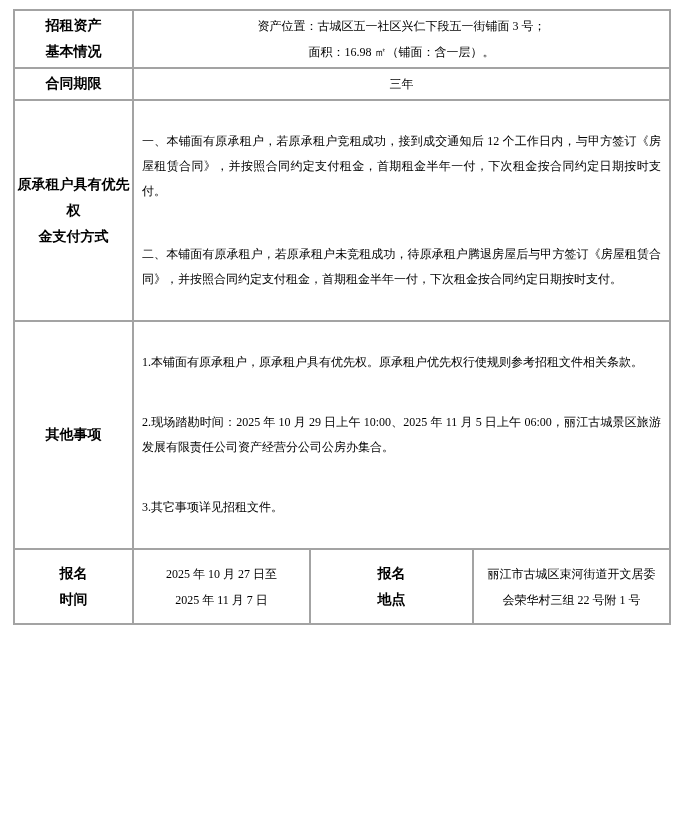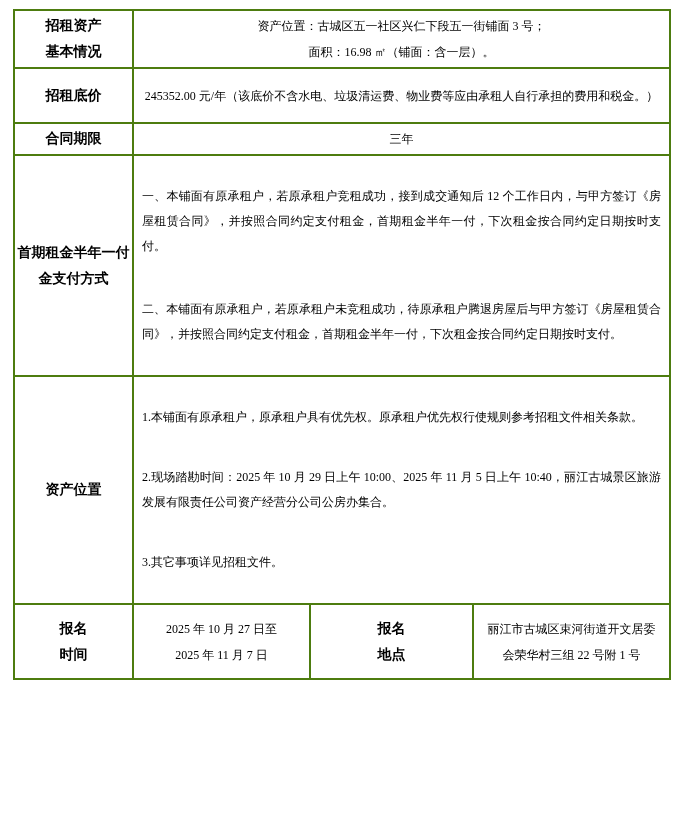--- a/index.html
+++ b/index.html
@@ -15,21 +15,21 @@
     background: #ffffff;
     overflow: hidden;
   }
   table.announcement {
     border-collapse: collapse;
     table-layout: fixed;
     width: 656px;
     margin: 9px 0 0 13px;
   }
   td {
-    border: 2px solid #4d7c0f;
+    border: 2px solid #a3a3a3;
     vertical-align: middle;
     overflow: hidden;
   }
   .lbl {
     font-weight: bold;
     text-align: center;
     white-space: pre-line;
     font-size: 14px;
     line-height: 26px;
     padding: 2px 1px;
@@ -71,45 +71,41 @@
     </colgroup>
 
     <tbody>
         <tr class="r0">
       <td class="lbl">招租资产
 基本情况</td>
       <td class="val" colspan="3">资产位置：古城区五一社区兴仁下段五一街铺面 3 号；
 面积：16.98 ㎡（铺面：含一层）。</td>
     </tr>
 
-    <tr class="r1">
-      <td class="lbl">招租底价</td>
-      <td class="val" colspan="3">245352.00 元/年（该底价不含水电、垃圾清运费、物业费等应由承租人自行承担的费用和税金。）</td>
-    </tr>
 
 
     <tr class="r3">
       <td class="lbl">合同期限</td>
       <td class="val" colspan="3">三年</td>
     </tr>
 
     <tr class="r4">
-      <td class="lbl">首期租金半年一付
+      <td class="lbl">原承租户具有优先权
 金支付方式</td>
       <td class="val paras-tight" colspan="3">
         <div class="para">一、本铺面有原承租户，若原承租户竞租成功，接到成交通知后 12 个工作日内，与甲方签订《房屋租赁合同》，并按照合同约定支付租金，首期租金半年一付，下次租金按合同约定日期按时支付。</div>
         <div class="para">二、本铺面有原承租户，若原承租户未竞租成功，待原承租户腾退房屋后与甲方签订《房屋租赁合同》，并按照合同约定支付租金，首期租金半年一付，下次租金按合同约定日期按时支付。</div>
       </td>
     </tr>
 
     <tr class="r5">
-      <td class="lbl">资产位置</td>
+      <td class="lbl">其他事项</td>
       <td class="val paras-gap" colspan="3">
         <div class="para">1.本铺面有原承租户，原承租户具有优先权。原承租户优先权行使规则参考招租文件相关条款。</div>
-        <div class="para">2.现场踏勘时间：2025 年 10 月 29 日上午 10:00、2025 年 11 月 5 日上午 10:40，丽江古城景区旅游发展有限责任公司资产经营分公司公房办集合。</div>
+        <div class="para">2.现场踏勘时间：2025 年 10 月 29 日上午 10:00、2025 年 11 月 5 日上午 06:00，丽江古城景区旅游发展有限责任公司资产经营分公司公房办集合。</div>
         <div class="para">3.其它事项详见招租文件。</div>
       </td>
     </tr>
 
 
     <tr class="r7">
       <td class="lbl">报名
 时间</td>
       <td class="val">2025 年 10 月 27 日至
 2025 年 11 月 7 日</td>

